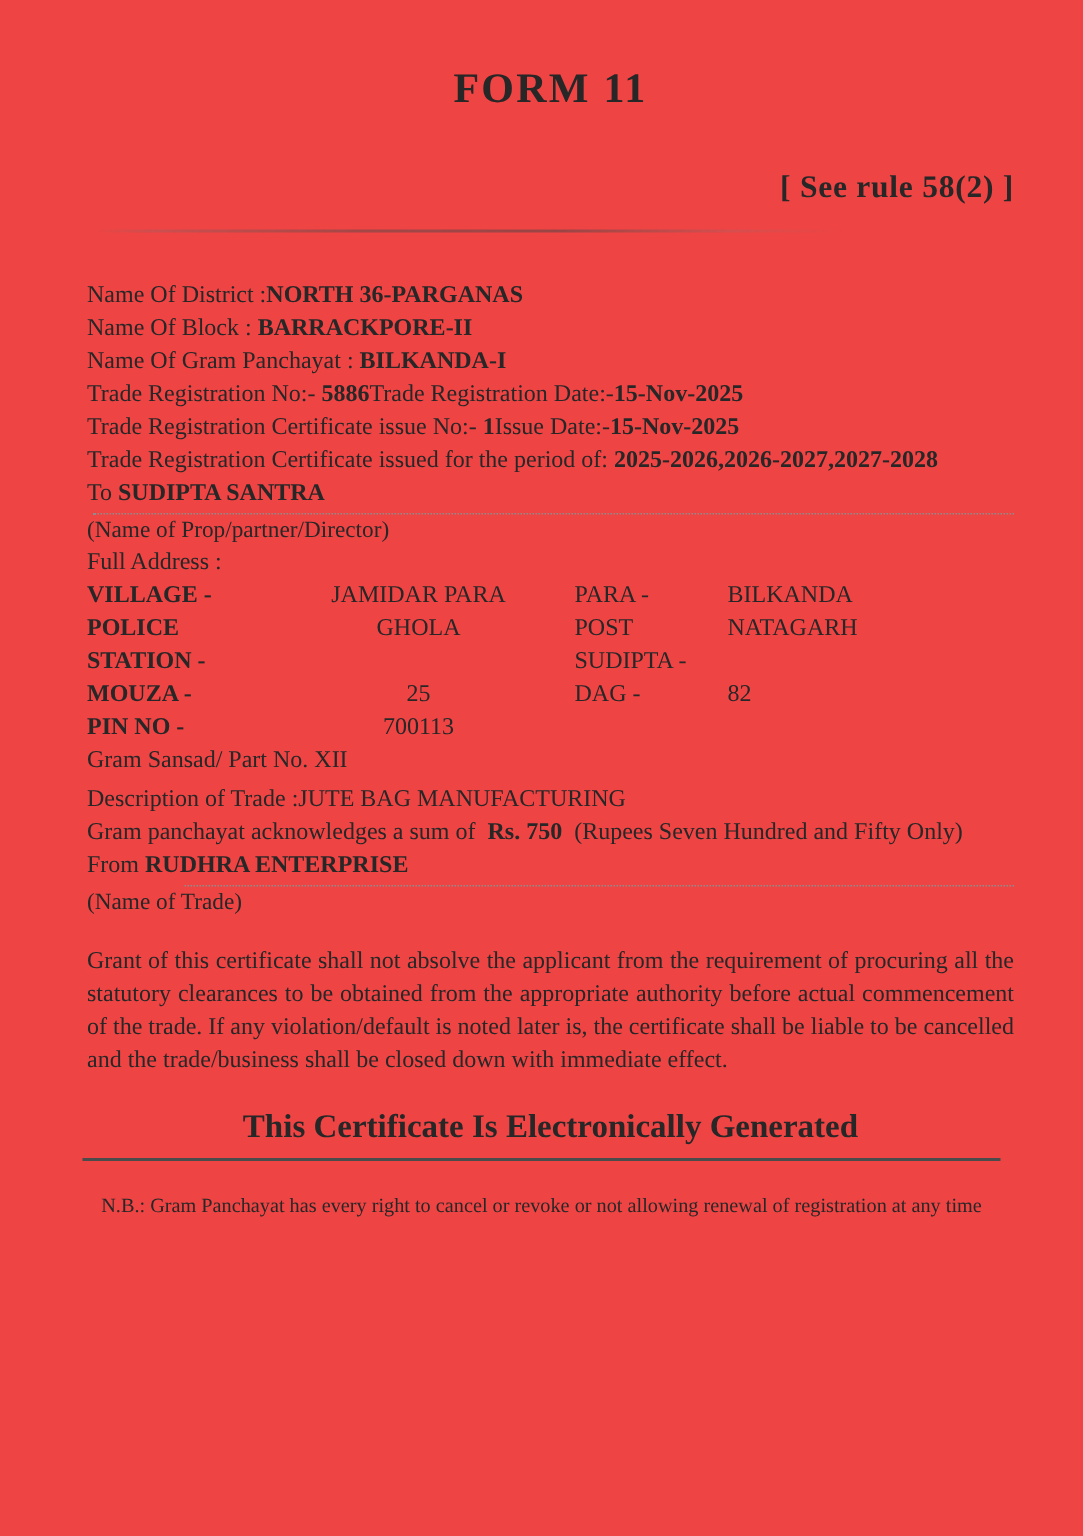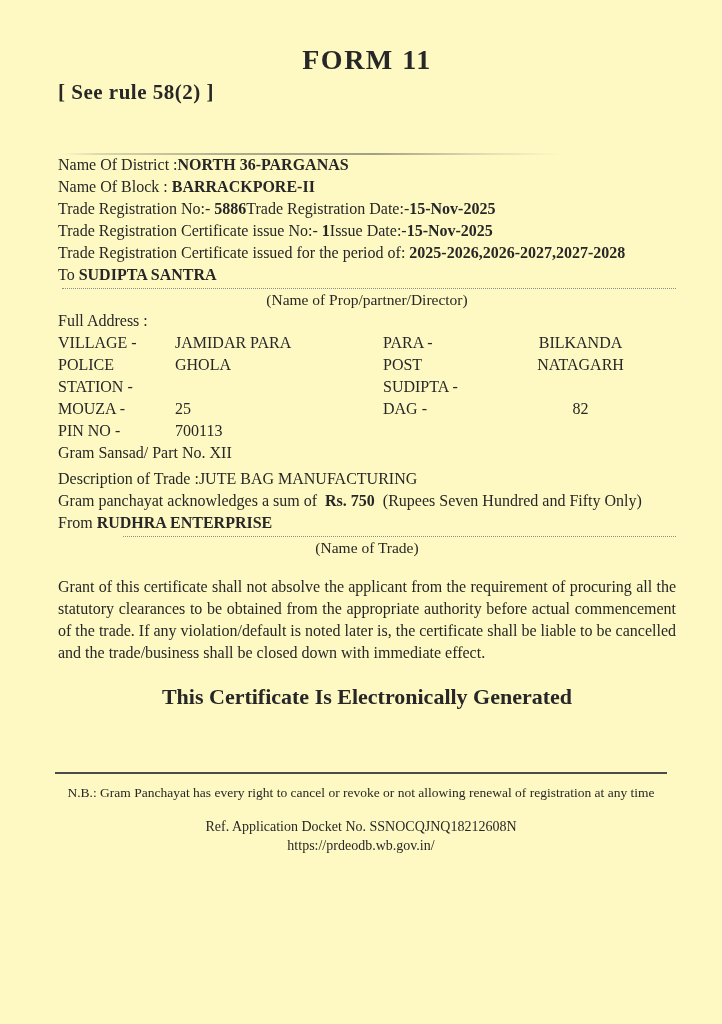--- a/index.html
+++ b/index.html
@@ -6,37 +6,37 @@
   body {
     width: 722px; height: 1024px;
     background: #fdfdfc;
     font-family: "Liberation Serif", serif;
   }
   .page {
     position: relative;
     width: 722px; height: 1024px;
     box-sizing: border-box;
     padding: 44px 46px 0 58px;
-    background: #fef9c3;
+    background: #ef4444;
     color: #272727;
     overflow: hidden;
   }
   .form-title {
     text-align: center;
     font-weight: bold;
     font-size: 28px;
     line-height: 32px;
     letter-spacing: 1.5px;
   }
   .rule-ref {
-    text-align: left;
+    text-align: right;
     font-weight: bold;
     font-size: 21px;
     line-height: 24px;
-    margin-top: 4px;
+    margin-top: 36px;
     letter-spacing: 0.5px;
   }
   .scan-line {
     position: absolute;
     top: 153px; left: 62px;
     width: 500px; height: 2px;
     background: linear-gradient(90deg,
       rgba(130,130,130,0) 0%,
       rgba(110,110,110,0.25) 8%,
       rgba(75,75,75,0.45) 35%,
@@ -53,65 +53,66 @@
   .line { white-space: pre-wrap; }
   .row2 { display: flex; justify-content: flex-start; }
   b { font-weight: bold; }
   .dotted {
     border-bottom: 1.5px dotted #8d8d8d;
     height: 2px;
     margin-left: 4px;
   }
   .dotted.indent { margin-left: 65px; }
   .caption {
-    text-align: center;
+    text-align: left;
     font-size: 15.5px;
     line-height: 21px;
   }
   .addr-row { display: flex; line-height: 22px; }
-  .addr-l1 { width: 117px; }
-  .addr-v1 { width: 208px; }
+  .addr-l1 { width: 117px; font-weight: bold; }
+  .addr-v1 { width: 208px; text-align: center; }
   .addr-l2 { width: 102px; }
-  .addr-v2 { flex: 1; text-align: center; }
+  .addr-v2 { flex: 1; }
   .desc-line { margin-top: 4px; }
   .para {
     margin-top: 18px;
     text-align: justify;
     font-size: 16px;
     line-height: 22px;
   }
   .gen-note {
     margin-top: 20px;
     text-align: center;
     font-weight: bold;
     font-size: 22px;
   }
   .footer {
     position: absolute;
     top: 772px; left: 55px;
     width: 612px;
     text-align: center;
   }
   .footer-line { border-top: 2px solid #4b4b4b; height: 0; }
-  .nb { font-size: 13.5px; line-height: 19px; margin-top: 9px; }
+  .nb { font-size: 13.5px; line-height: 19px; margin-top: 20px; }
   .ref-block { margin-top: 15px; font-size: 14px; line-height: 19px; }
 </style>
 </head>
 <body>
 
 <div class="page">
 
   <div class="form-title">FORM 11</div>
   <div class="rule-ref">[ See rule 58(2) ]</div>
 
   <div class="scan-line"></div>
 
   <div class="details">
     <div class="line"><span>Name Of District :</span><b>NORTH 36-PARGANAS</b></div>
     <div class="line"><span>Name Of Block : </span><b>BARRACKPORE-II</b></div>
+    <div class="line"><span>Name Of Gram Panchayat : </span><b>BILKANDA-I</b></div>
 
     <div class="row2">
       <span class="line"><span>Trade Registration No:- </span><b>5886</b></span>
       <span class="line"><span>Trade Registration Date:-</span><b>15-Nov-2025</b></span>
     </div>
 
     <div class="row2">
       <span class="line"><span>Trade Registration Certificate issue No:- </span><b>1</b></span>
       <span class="line"><span>Issue Date:-</span><b>15-Nov-2025</b></span>
     </div>
@@ -162,19 +163,15 @@
     <div class="caption">(Name of Trade)</div>
   </div>
 
   <div class="para">Grant of this certificate shall not absolve the applicant from the requirement of procuring all the statutory clearances to be obtained from the appropriate authority before actual commencement of the trade. If any violation/default is noted later is, the certificate shall be liable to be cancelled and the trade/business shall be closed down with immediate effect.</div>
 
   <div class="gen-note">This Certificate Is Electronically Generated</div>
 
   <div class="footer">
     <div class="footer-line"></div>
     <div class="nb">N.B.: Gram Panchayat has every right to cancel or revoke or not allowing renewal of registration at any time</div>
-    <div class="ref-block">
-      <div>Ref. Application Docket No. SSNOCQJNQ18212608N</div>
-      <div>https://prdeodb.wb.gov.in/</div>
-    </div>
   </div>
 
 </div>
 
 </body></html>

